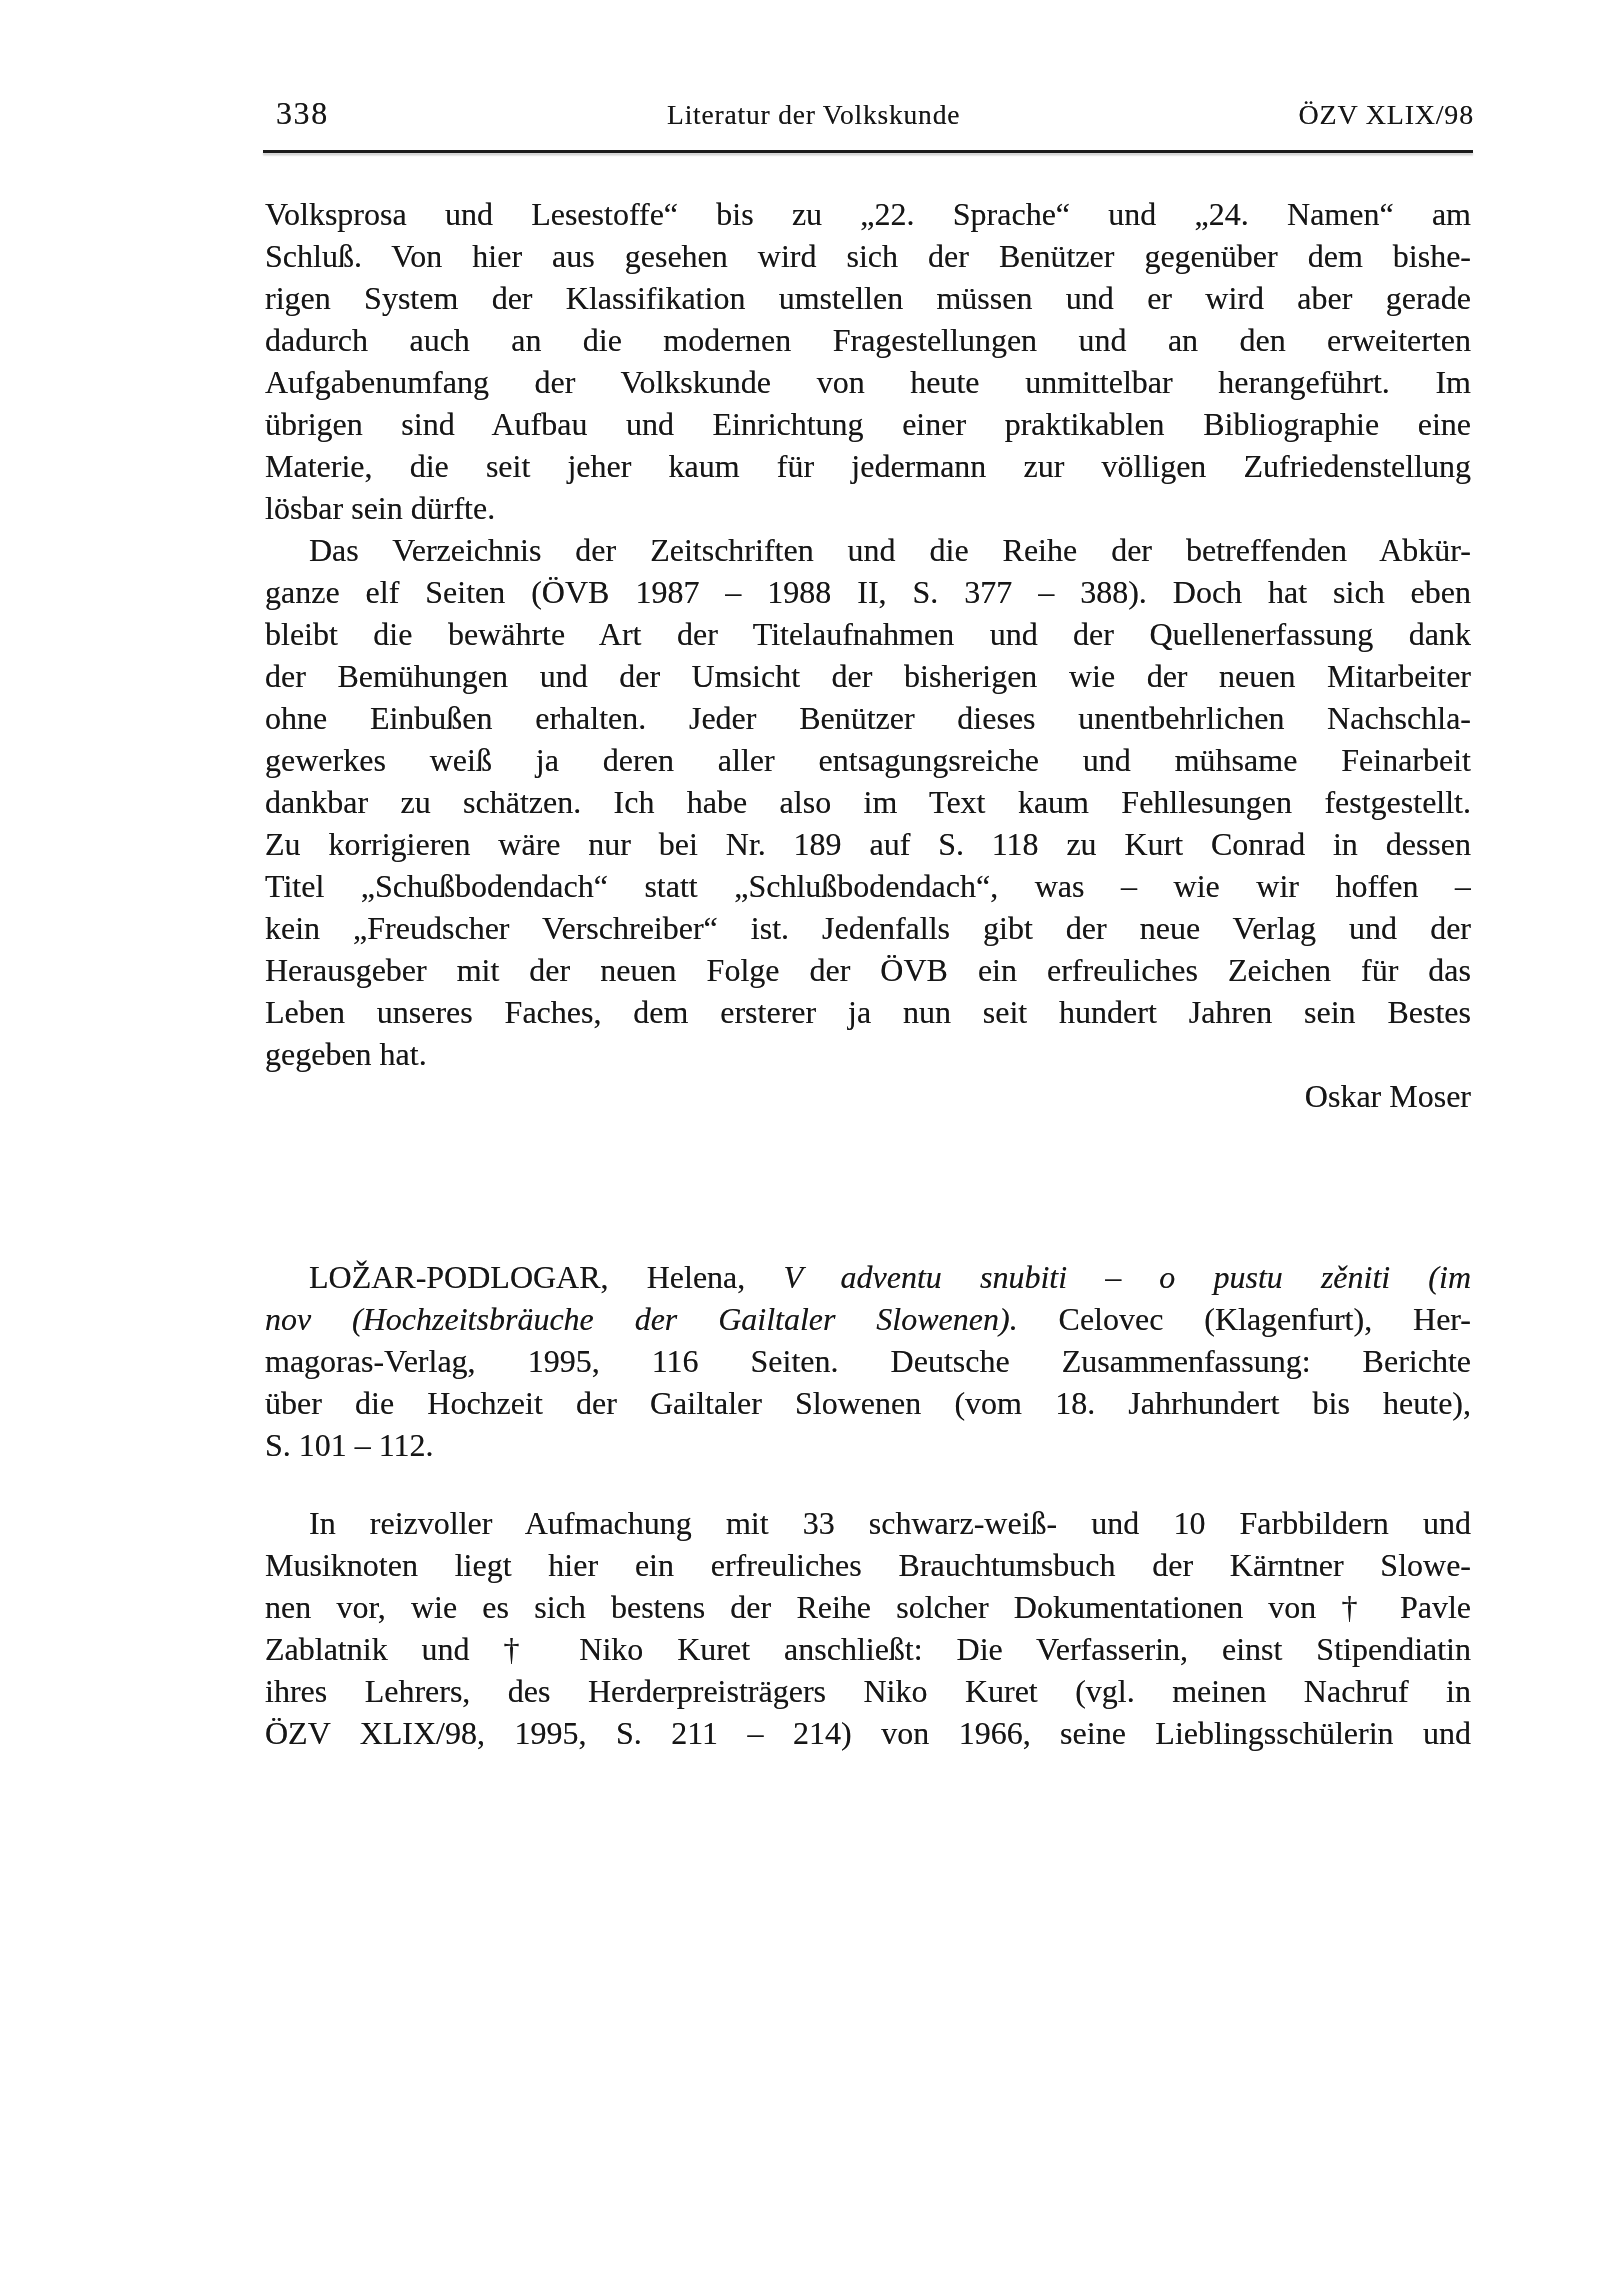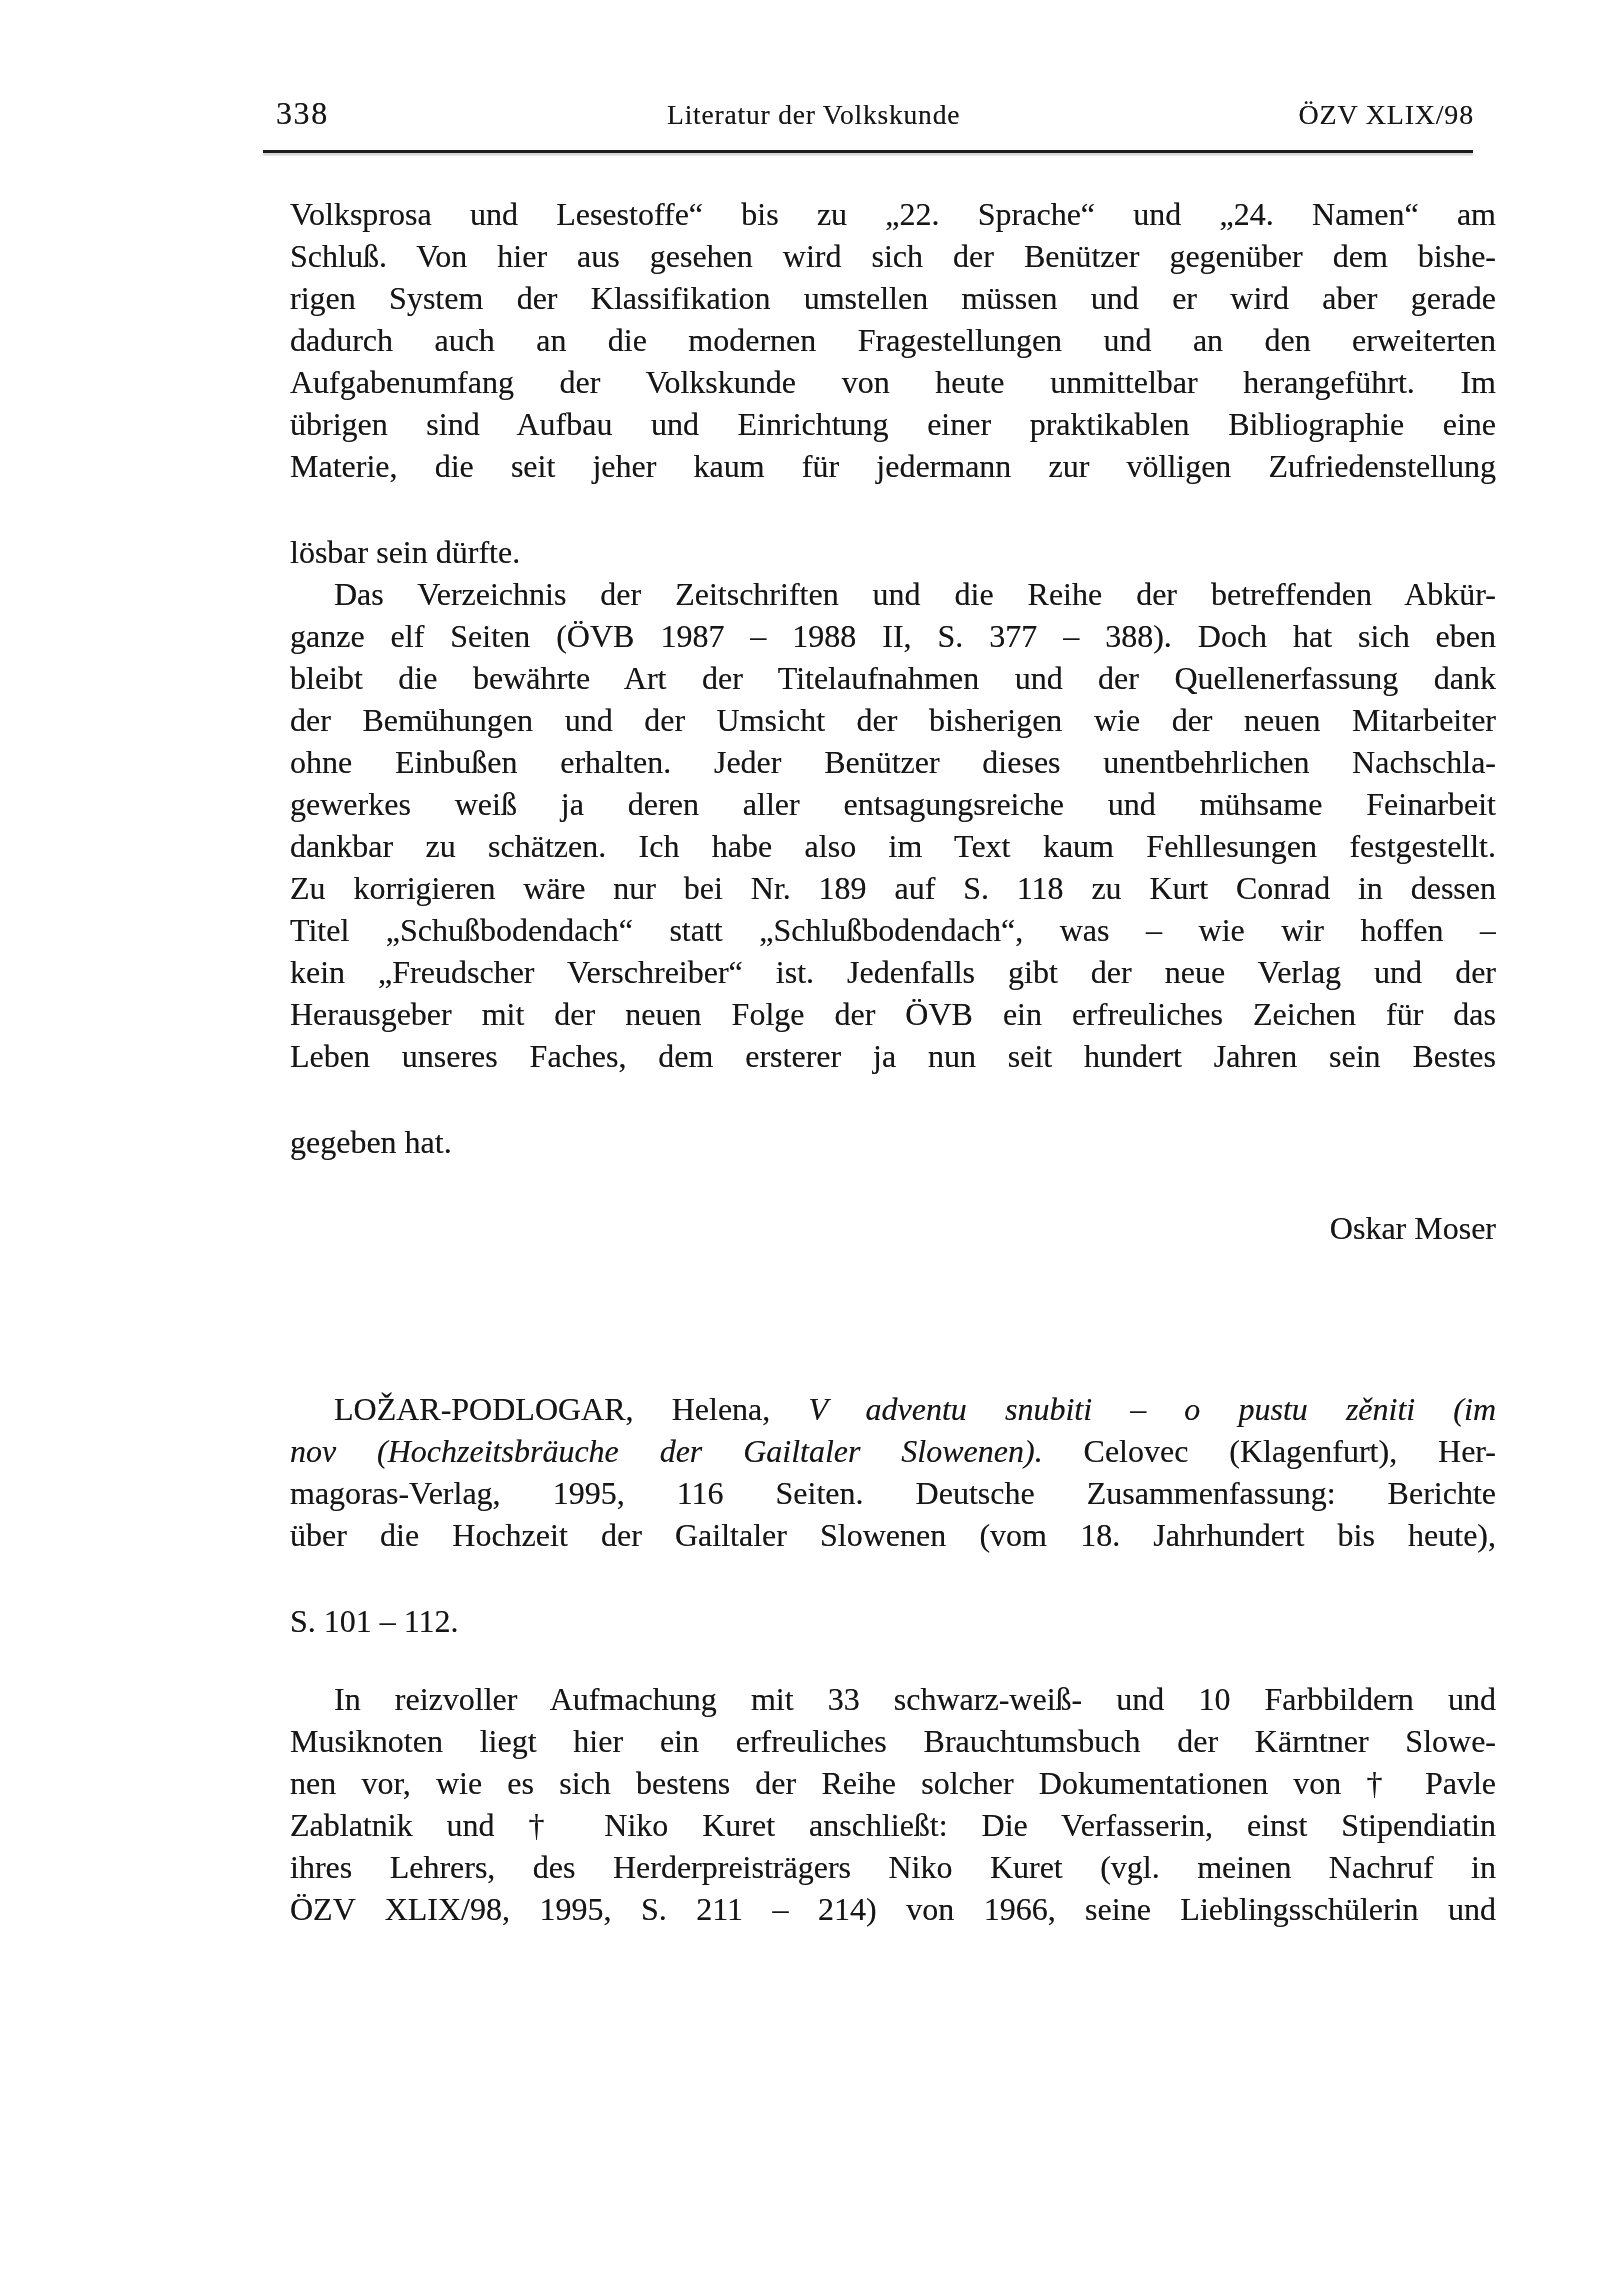--- a/index.html
+++ b/index.html
@@ -20,31 +20,31 @@
   .page-number{font-size:32px;letter-spacing:1.6px;margin-left:13px;}
   .running-title{font-size:27.5px;letter-spacing:0.8px;}
   .journal-issue{font-size:28px;letter-spacing:0.8px;}
   .header-rule{
     position:absolute;left:263px;top:150px;width:1210px;height:3.2px;
     background:#1b1b1b;
     box-shadow:0 2.4px 1.6px rgba(0,0,0,0.18);
   }
   
   .content{
-    position:absolute;left:290px;top:193px;width:1206px;
+    position:absolute;left:265px;top:193px;width:1206px;
     font-size:32px;
   }
   .block{margin:0;}
   .line{
     height:42px;line-height:42px;
     text-align:justify;text-align-last:justify;
     text-justify:inter-word;
     white-space:normal;overflow:hidden;
   }
-  .line.lastline{text-align-last:left;margin-top:44px;}
+  .line.lastline{text-align-last:left;}
   .line.indent{text-indent:44px;}
   .it{font-style:italic;}
   [data-name="reviewer-signature"] .line{text-align-last:right;}
   [data-name="bibliography-entry-lozar-podlogar"]{margin-top:139px;}
   [data-name="review-paragraph-aufmachung"]{margin-top:36px;}
 </style>
 </head>
 <body>
 
 <div class="page" data-name="scanned-page">

